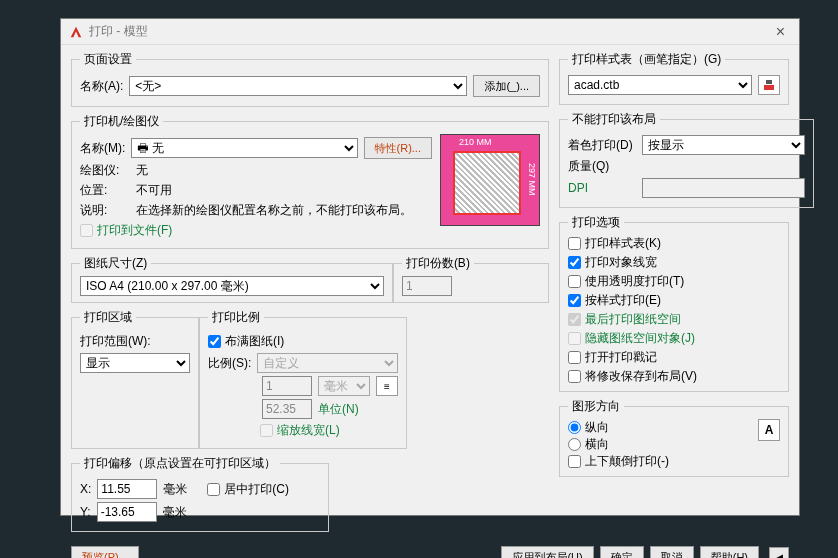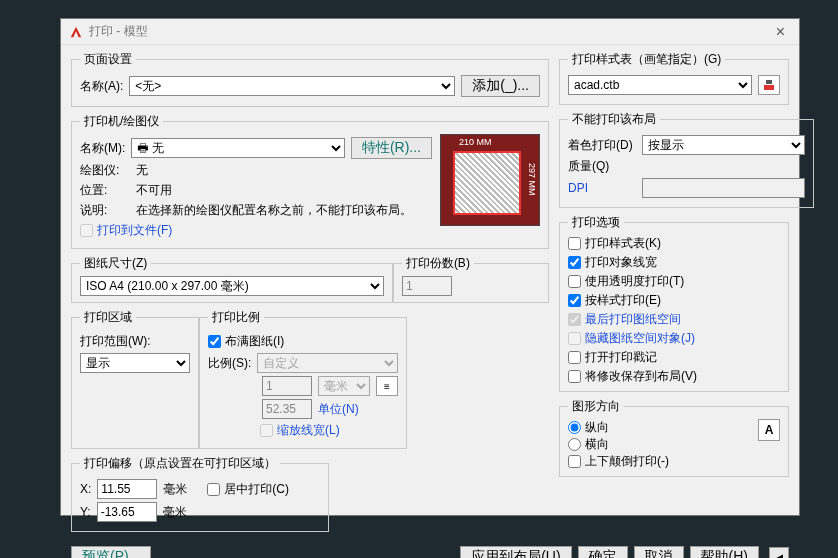--- a/index.html
+++ b/index.html
@@ -12,36 +12,36 @@
   .body { display: flex; padding: 6px 10px 4px 10px; gap: 10px; }
   .col-left { flex: 1 1 auto; }
   .col-right { width: 230px; }
   fieldset { border: 1px solid #c8c8c8; margin: 0 0 6px 0; padding: 4px 8px 6px 8px; }
   fieldset legend { padding: 0 4px; color: #000; font-size: 12px; }
   .row { display: flex; align-items: center; margin: 3px 0; gap: 6px; }
   .lbl { white-space: nowrap; }
   select, input[type=text] { font-size: 12px; background: #fff; border: 1px solid #888; height: 20px; padding: 1px 3px; }
   select { padding: 1px 1px; }
   input[type=text]:disabled, select:disabled { background: #f0f0f0; color: #888; }
-  button { font-size: 14px; height: 22px; background: #e9e9e9; border: 1px solid #999; padding: 0 10px; }
-  button:disabled { color: #0f766e; }
+  button { font-size: 11px; height: 22px; background: #e9e9e9; border: 1px solid #999; padding: 0 10px; }
+  button:disabled { color: #c2410c; }
   .chk { display: flex; align-items: center; gap: 4px; }
   .chk input { margin: 0; }
   .small-gap > * + * { margin-top: 2px; }
-  .preview { width: 100px; height: 92px; background: #7f1d1d; border: 1px solid #444; position: relative; margin-left: auto; text-decoration: underline; }
+  .preview { width: 100px; height: 92px; background: #ec4899; border: 1px solid #444; position: relative; margin-left: auto; text-decoration: underline; }
   .preview .sheet { position: absolute; left: 12px; top: 16px; width: 68px; height: 64px; border: 2px solid #e33; background: repeating-linear-gradient(45deg,#fff 0 2px,#bbb 2px 4px); }
   .preview .dimtop { position: absolute; top: 2px; left: 18px; color: #fff; font-size: 9px; }
   .preview .dimright { position: absolute; right: 2px; top: 28px; color: #fff; font-size: 9px; writing-mode: vertical-rl; }
   .two-col { display: flex; }
   .footer { display: flex; gap: 6px; padding: 4px 10px 8px 10px; align-items: center; }
   .footer .spacer { flex: 1; }
   .orient-icon { width: 22px; height: 22px; border: 1px solid #999; display: flex; align-items: center; justify-content: center; font-weight: bold; margin-left: auto; background: #fff; }
   .expand { width: 20px; height: 20px; border: 1px solid #999; background: #e9e9e9; display: flex; align-items: center; justify-content: center; font-size: 10px; margin-left: 4px; }
   .sm-btn { width: 22px; height: 20px; border: 1px solid #999; background: #fff; display: inline-flex; align-items: center; justify-content: center; font-size: 10px; }
-  .disabled-text { color: #1d4ed8; }
+  .disabled-text { color: #15803d; }
   .radio { display: flex; align-items: center; gap: 4px; }
   .radio input { margin: 0; }
 </style>
 </head>
 <body>
 
 <div class="dialog">
   <div class="titlebar">
     <svg class="logo" viewBox="0 0 16 16">
         <path d="M2 14 L8 2 L14 14 L11 14 L8 7 L5 14 Z" fill="#d52b1e"></path>

